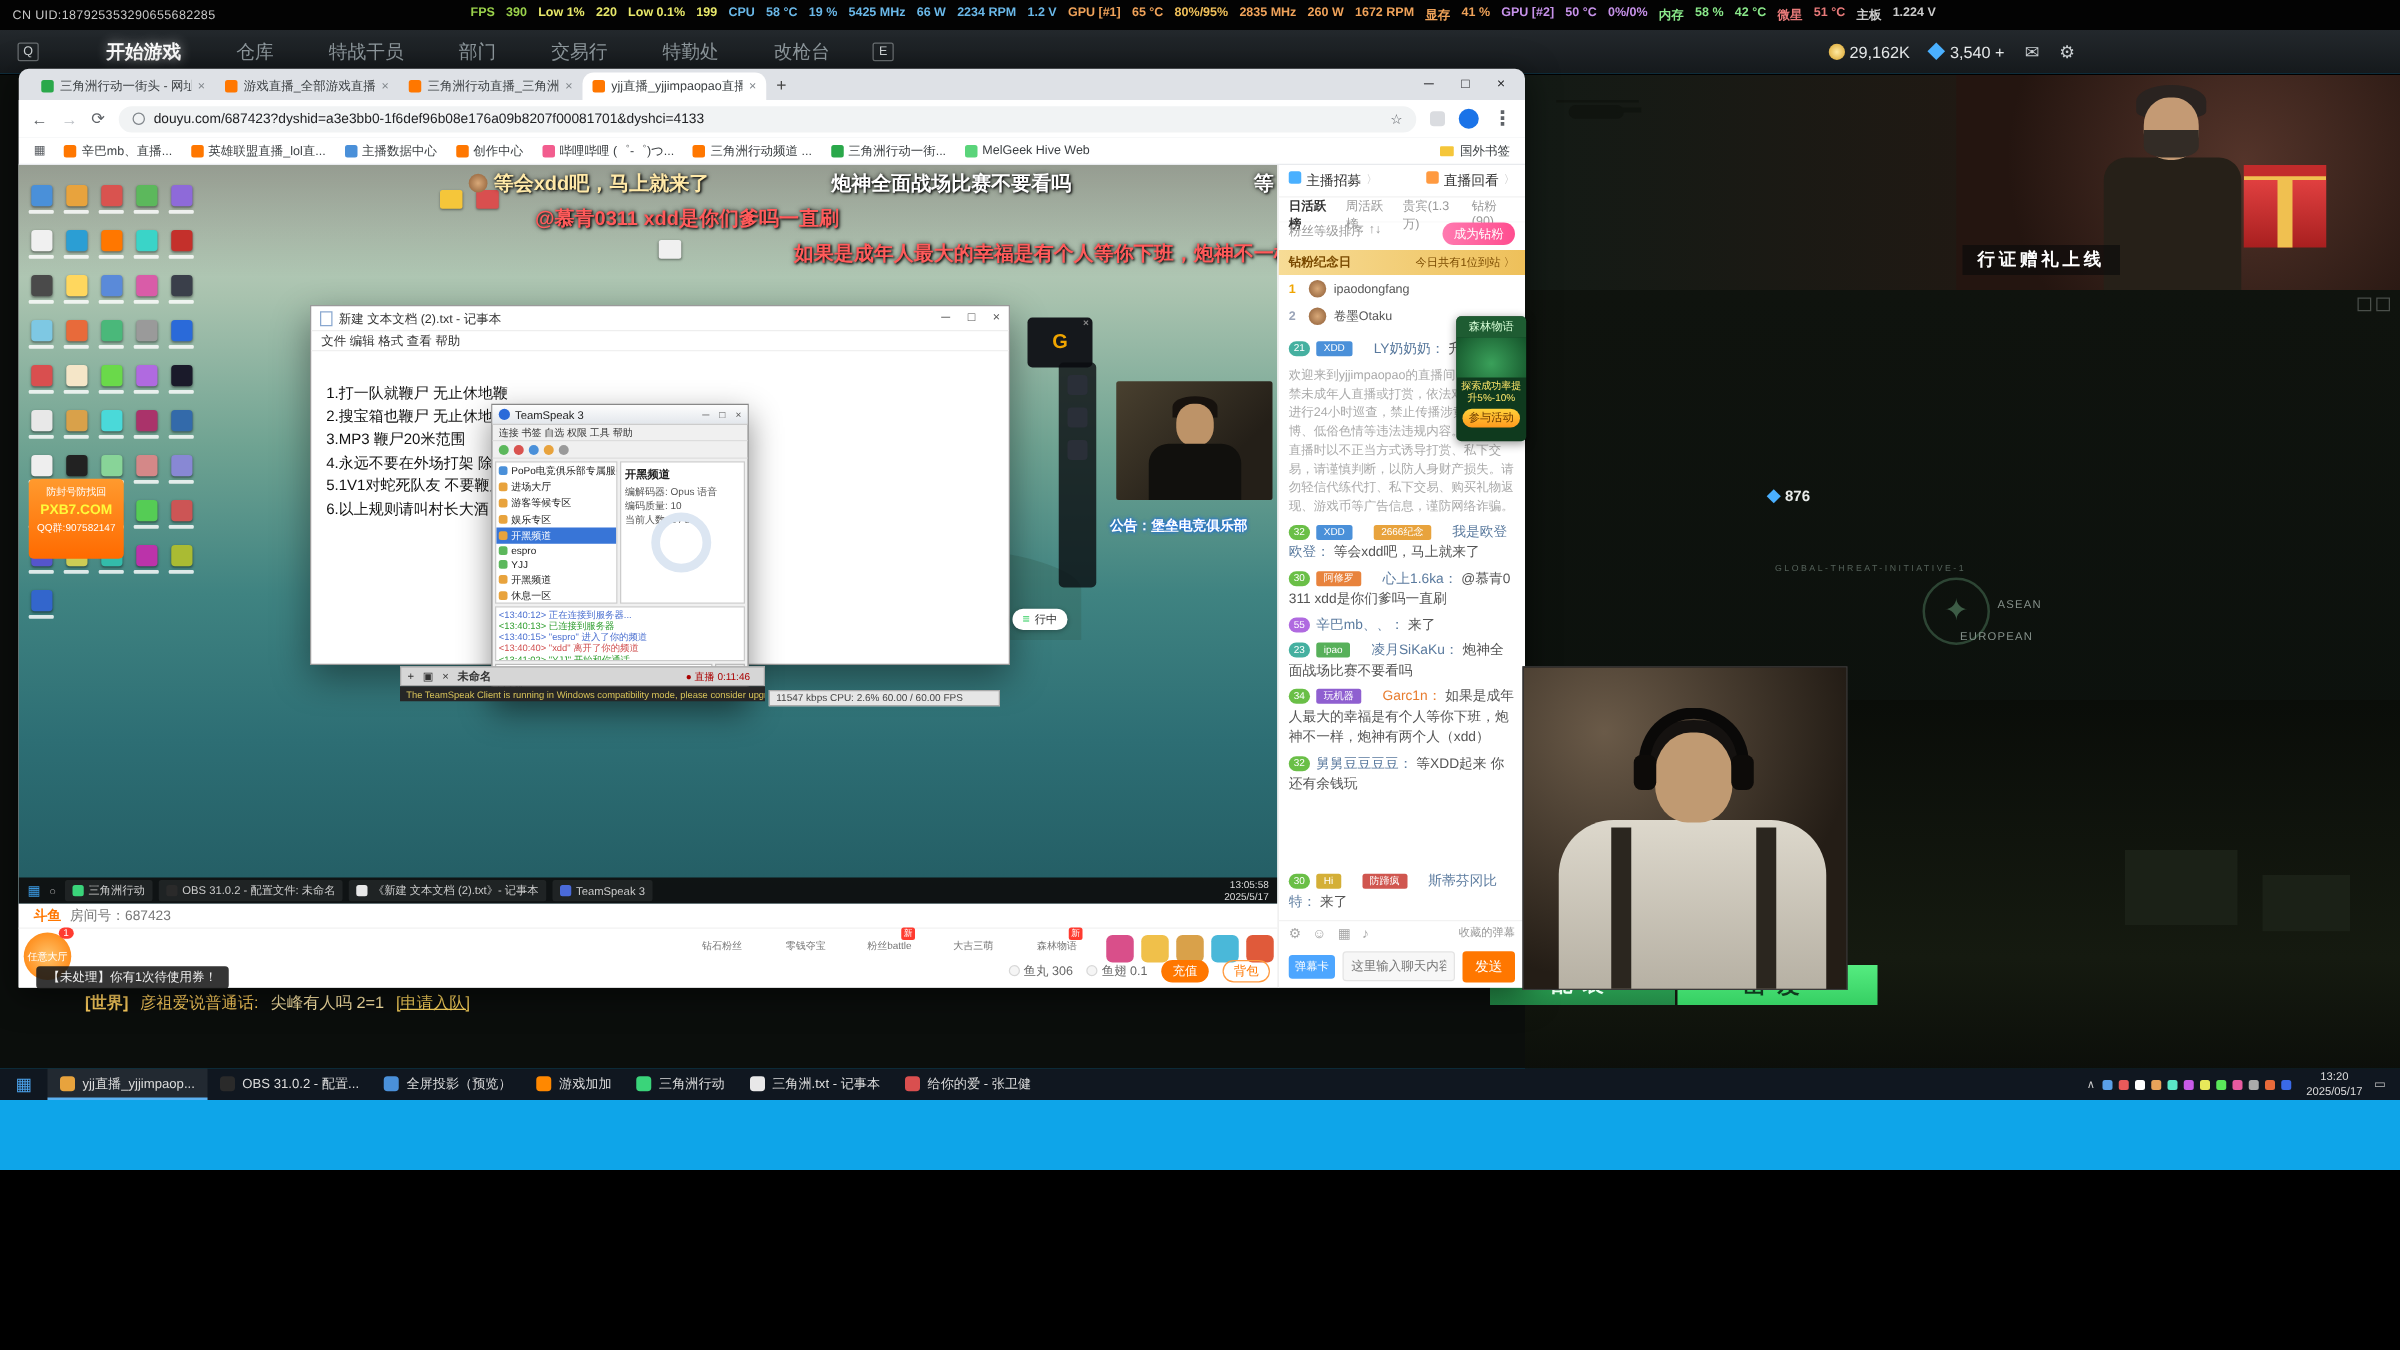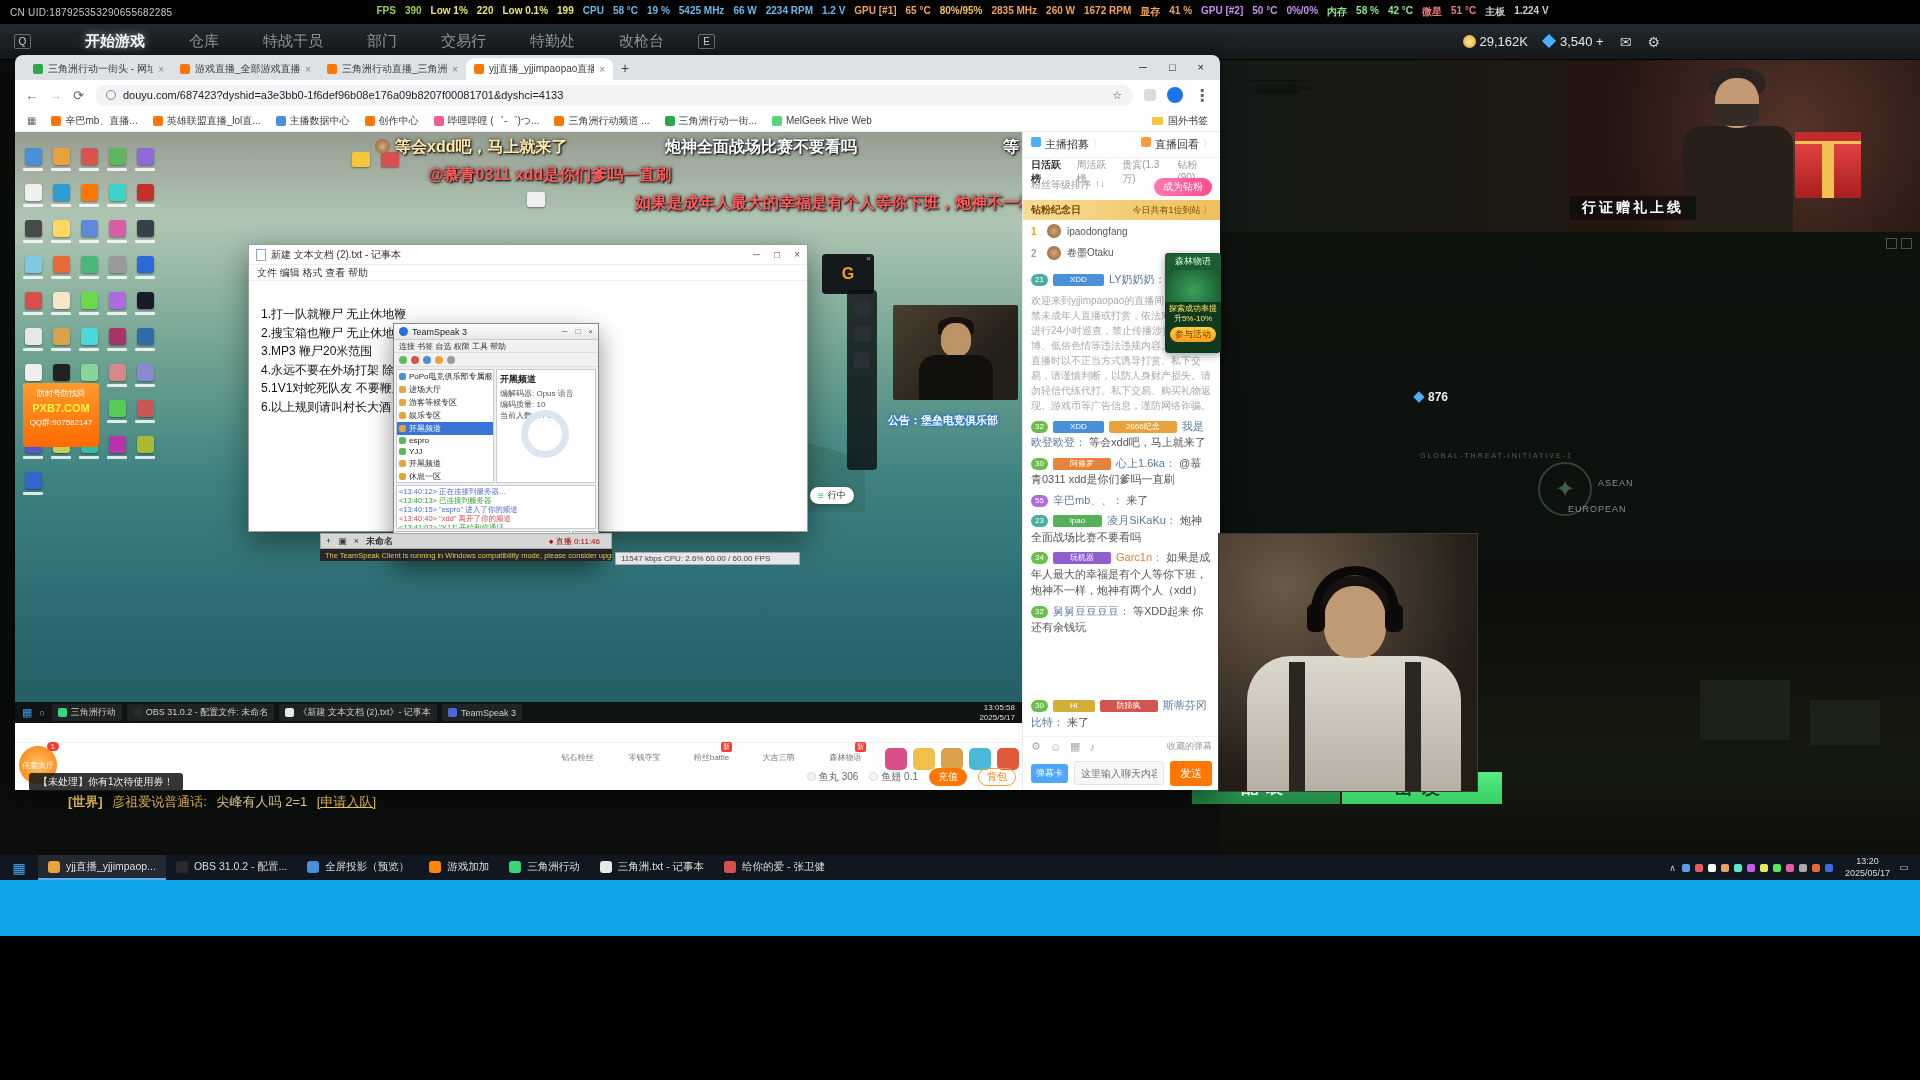--- a/index.html
+++ b/index.html
@@ -180,21 +180,21 @@
 .becomefan{margin-left:auto;background:linear-gradient(90deg,#ff7ab0,#ff4d8f);color:#fff;border-radius:10px;padding:2px 9px;font-size:10px}
 .c-gold{height:20px;background:linear-gradient(90deg,#f7dc96,#eec05a);display:flex;align-items:center;padding:0 8px;font-size:10px;color:#7a4a00}
 .c-gold .l{font-weight:bold}
 .c-gold .r{margin-left:auto;font-size:9px}
 .c-rank-row{height:22px;display:flex;align-items:center;gap:6px;padding:0 8px;font-size:10px;color:#555}
 .rn{font-weight:bold;width:10px}
 .rava{width:14px;height:14px;border-radius:50%;background:radial-gradient(#d8a878,#8a5a34)}
 .c-msgs{flex:1;padding:3px 8px;overflow:hidden}
 .msg{margin:4px 0;line-height:1.5;font-size:11px;color:#555;word-break:break-all}
 .lv{display:inline-block;color:#fff;font-size:8px;border-radius:7px;padding:0 4px;margin-right:2px;vertical-align:1px}
-.bdg{display:inline-block;color:#fff;font-size:8px;border-radius:2px;padding:0 17px;margin-right:2px;vertical-align:1px}
+.bdg{display:inline-block;color:#fff;font-size:8px;border-radius:2px;padding:0 6px;margin-right:14px;vertical-align:1px}
 .uname{color:#5a7a9e}
 .uname:after{content:"："}
 .mtext{color:#555}
 .welcome{color:#aaa;font-size:10px;line-height:1.5;margin:5px 0}
 .c-last{padding:0 8px 2px}
 .c-toolbar{height:20px;display:flex;align-items:center;gap:9px;padding:0 8px;color:#a8a8a8;font-size:11px;border-top:1px solid #f2f2f2}
 .c-toolbar .rt{margin-left:auto;font-size:9px;color:#999}
 .c-input{height:34px;display:flex;align-items:center;gap:6px;padding:0 8px}
 .chip{background:#4da6ff;color:#fff;border-radius:3px;font-size:9px;padding:3px 5px;white-space:nowrap}
 .c-input input{flex:1;min-width:0;height:24px;border:1px solid #e4e4e4;background:#f7f7f7;border-radius:3px;font-size:10px;padding:8px 6px;color:#666;font-family:inherit}
@@ -856,20 +856,24 @@
             </span>
           </span>
         </div>
 
         
         <span>
           
         <span class="danmaku has-av" style="left: 360px; top: 5px; color: rgb(255, 233, 168);">等会xdd吧，马上就来了</span><span class="danmaku" style="left: 650px; top: 5px; color: rgb(255, 255, 255);">炮神全面战场比赛不要看吗</span><span class="danmaku" style="left: 988px; top: 5px; color: rgb(255, 255, 255);">等</span><span class="danmaku" style="left: 413px; top: 33px; color: rgb(255, 90, 90);">@慕青0311 xdd是你们爹吗一直刷</span><span class="danmaku" style="left: 620px; top: 61px; color: rgb(255, 90, 90);">如果是成年人最大的幸福是有个人等你下班，炮神不一样，</span></span>
       </div>
 
+      <div class="roomrow">
+        <span class="brand">斗鱼</span>
+        <span>房间号：687423</span>
+      </div>
 
       <div class="giftbar">
         <div class="hall">
           <span>任意大厅</span>
           <span class="cnt">1</span>
         </div>
         <div class="toast">【未处理】你有1次待使用券！</div>
         <div class="grow1">
           <span style="display:flex;gap:22px">
 

